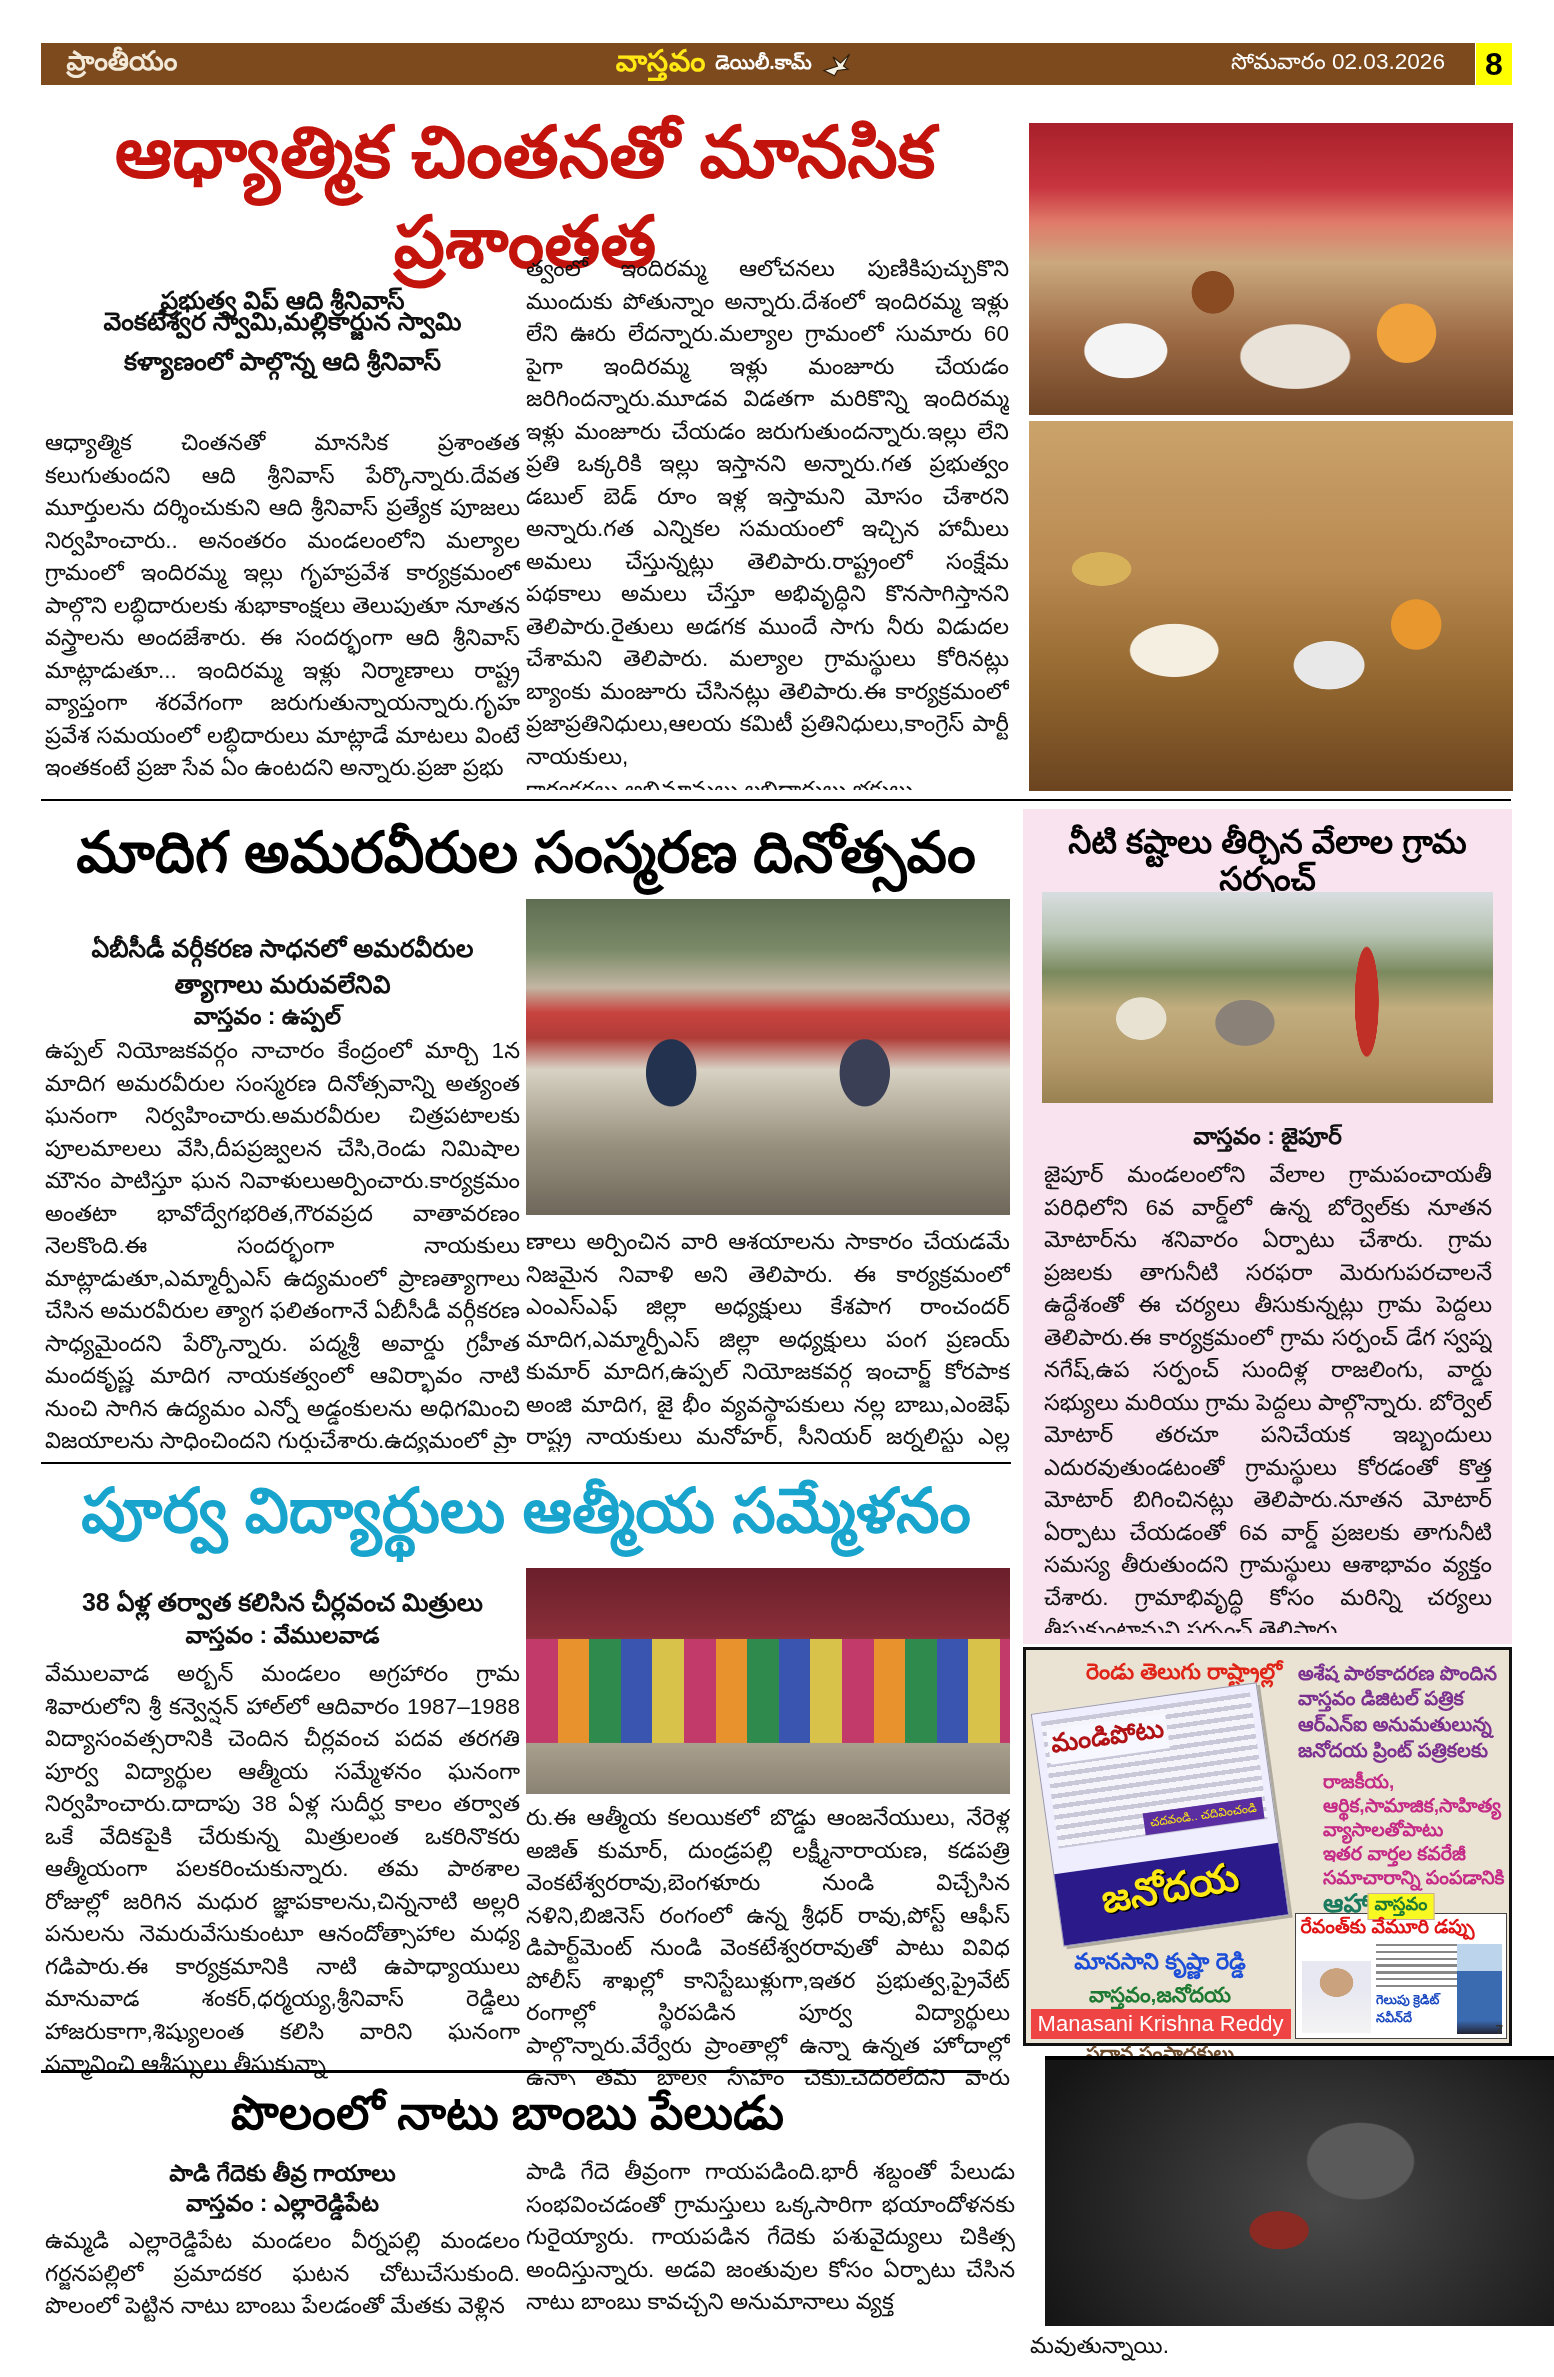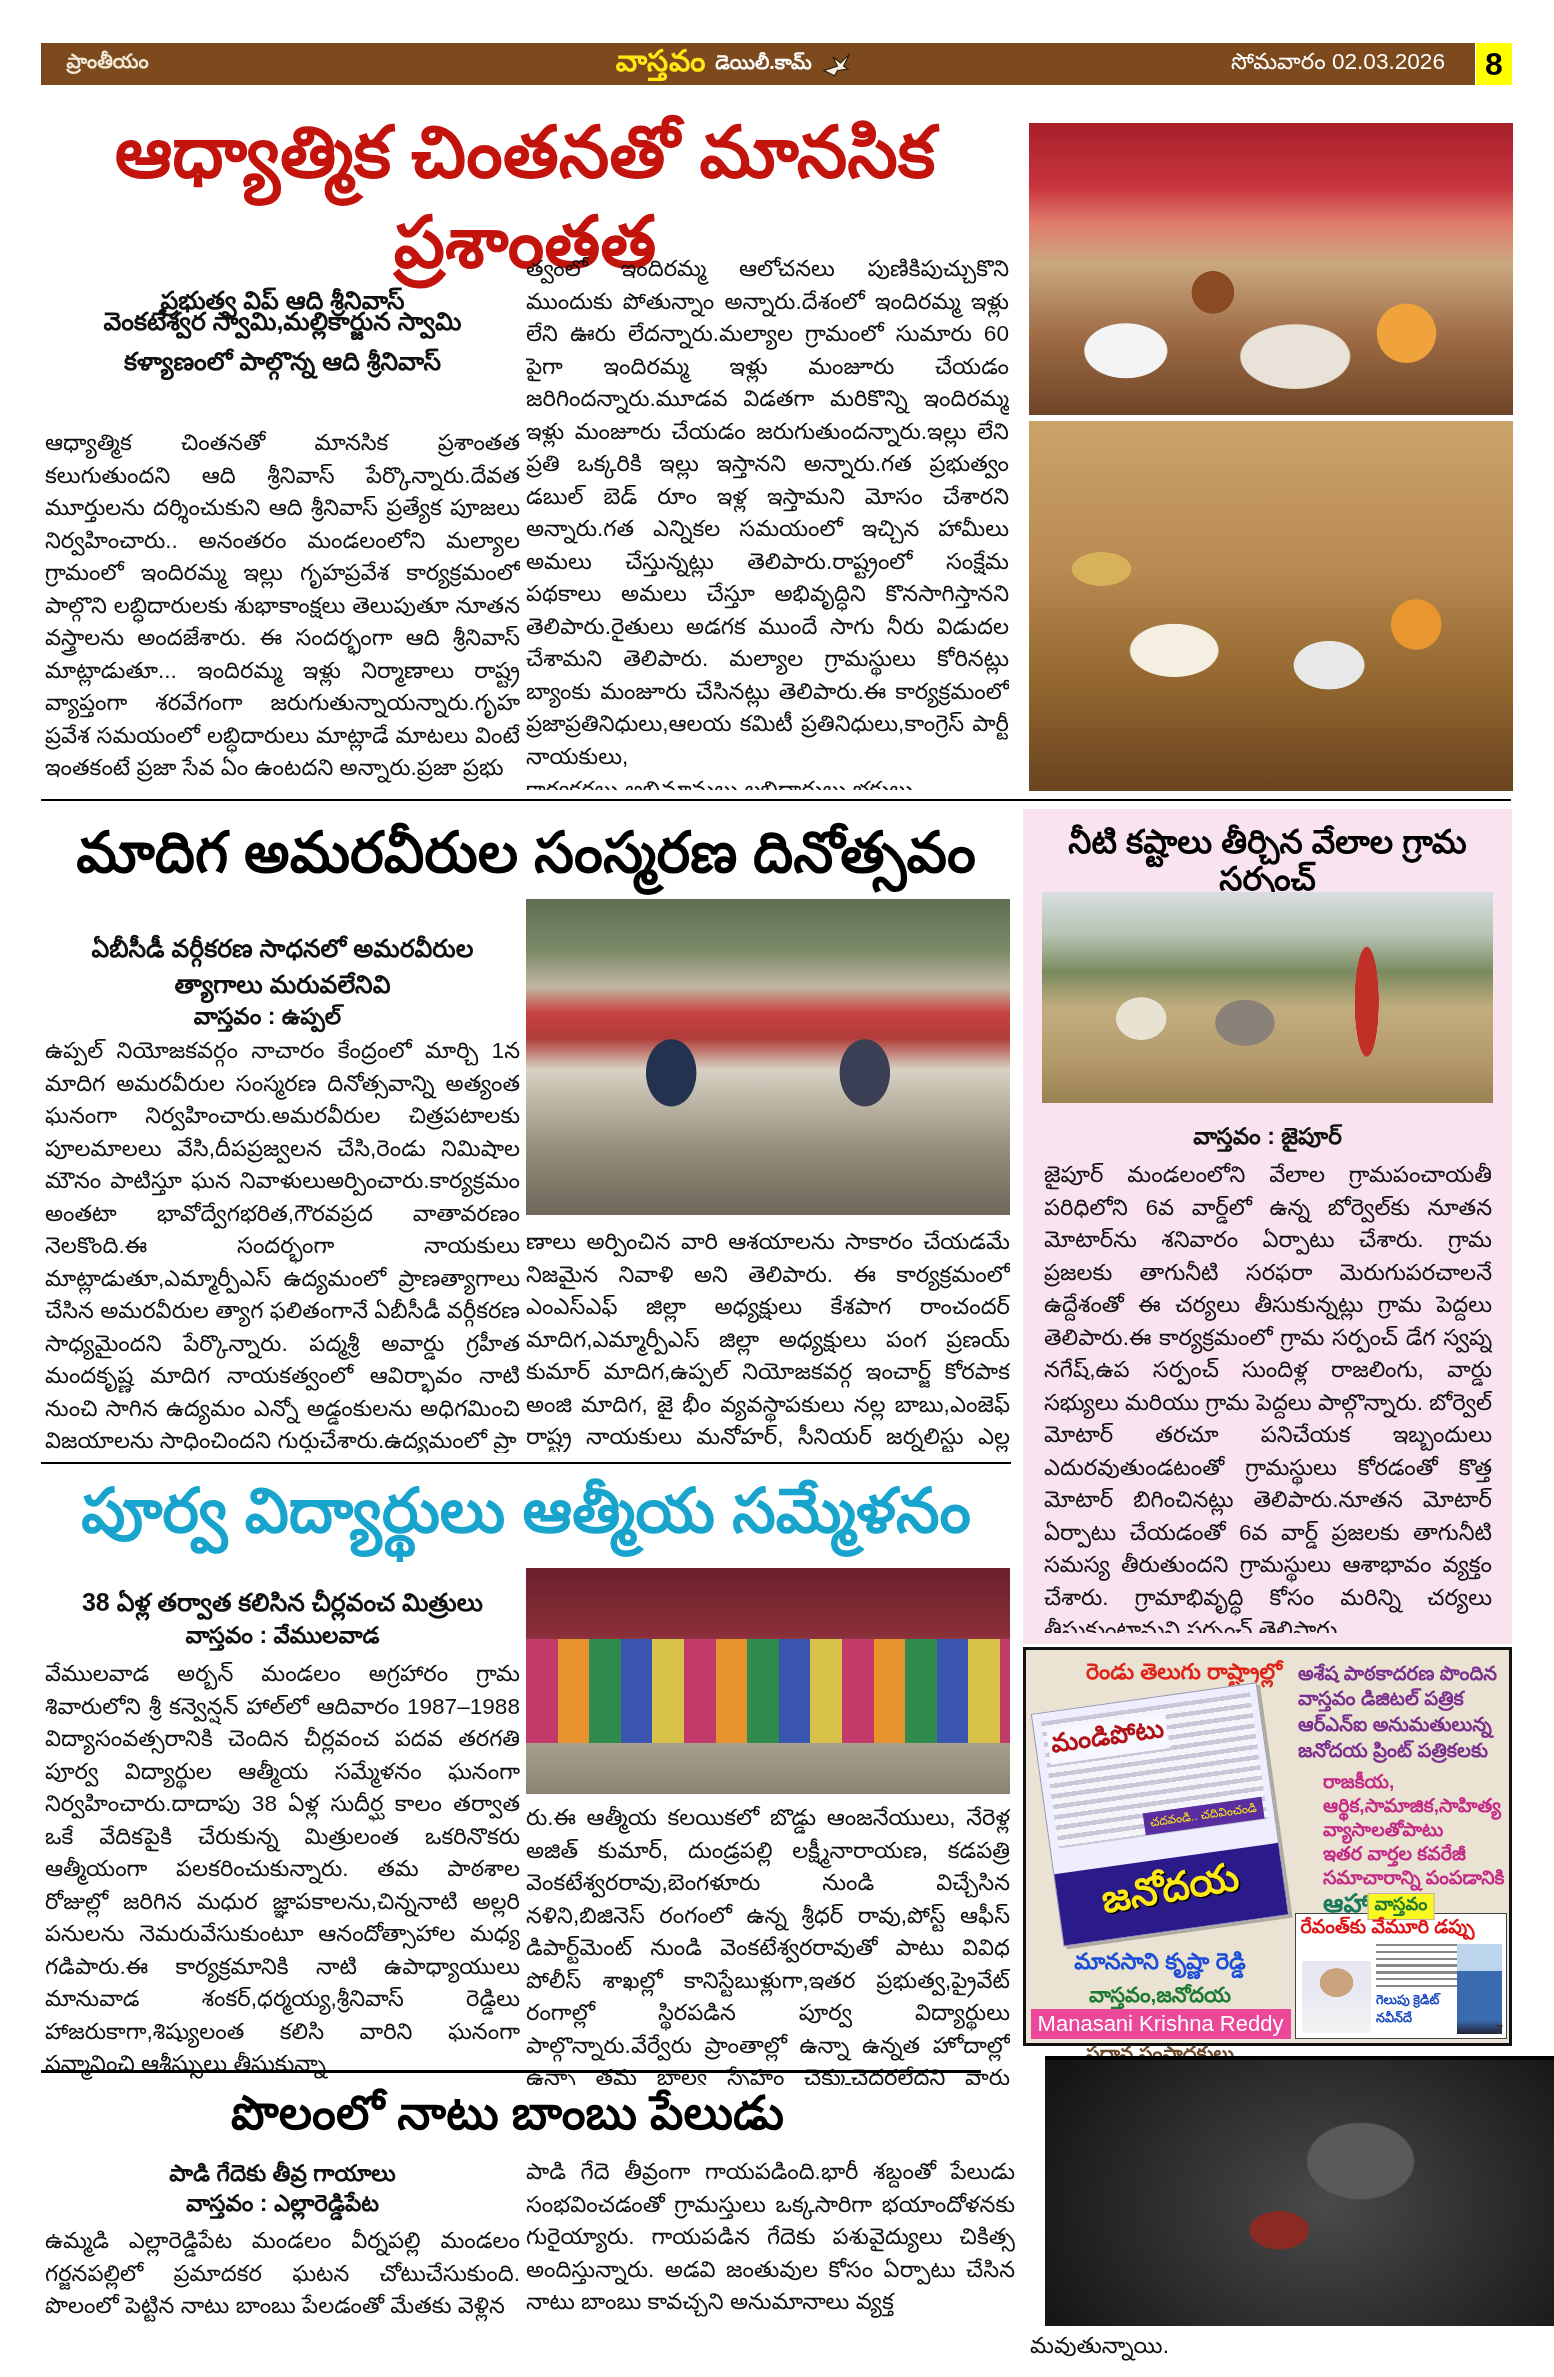--- a/index.html
+++ b/index.html
@@ -3,21 +3,21 @@
 <meta charset="utf-8">
 <style>
   html,body{margin:0;padding:0;background:#ffffff;}
   .page{position:relative;width:1555px;height:2377px;background:#ffffff;overflow:hidden;
         font-family:"Liberation Sans","DejaVu Sans",sans-serif;color:#111;}
   .abs{position:absolute;}
   .rule{position:absolute;background:#000;height:2.3px;}
   
   .topbar{position:absolute;left:41px;top:43px;width:1434px;height:42px;background:#7c4a1d;
           display:flex;align-items:center;}
-  .topbar .section{color:#f3e9d8;font-size:20px;font-weight:bold;padding-left:25.6px;width:316px;}
+  .topbar .section{color:#f3e9d8;font-size:27px;font-weight:bold;padding-left:25.6px;width:316px;}
   .topbar .mast{flex:1;display:flex;align-items:center;justify-content:center;gap:9px;}
   .mast .brand{color:#ffe814;font-size:30px;font-weight:bold;letter-spacing:0.8px;}
   .mast .suffix{color:#fff;font-size:19.6px;font-weight:bold;}
   .topbar .date{width:361px;text-align:right;color:#fff;font-size:22.6px;padding-right:30px;}
   .pagenum{position:absolute;left:1476px;top:43px;width:36px;height:42px;background:#ffff00;
            display:flex;align-items:center;justify-content:center;font-size:32px;font-weight:bold;color:#000;}
   
   .h1red{position:absolute;left:38px;top:107px;width:974px;text-align:center;color:#c3130d;
          font-size:72px;font-weight:bold;line-height:1.25;}
   .h2blk{position:absolute;left:41px;top:818px;width:970px;text-align:center;color:#000;
@@ -81,21 +81,21 @@
     background:#f7f7ff;padding:0 3px;}
   .paper .chip{position:absolute;right:10.5px;top:113px;background:#5a2ea0;color:#ffe814;font-size:12px;
     padding:3px 6px;line-height:1.3;}
   .paper .band{position:absolute;left:0;bottom:0;width:100%;height:72px;background:#2a1a8a;}
   .paper .band .jn{position:absolute;left:50%;top:50%;transform:translate(-50%,-52%) rotate(-2deg);
     color:#ffe814;font-size:39px;font-weight:bold;text-shadow:1.5px 1.5px 0 #000;}
   .edblock{position:absolute;left:6px;top:299px;width:256px;text-align:center;}
   .edblock .nm{color:#1d4ed8;font-size:22.6px;font-weight:bold;}
   .edblock .pp{color:#1e7a33;font-size:21px;font-weight:bold;margin-top:3px;}
   .edblock .rl{color:#6b4a2b;font-size:19.6px;font-weight:bold;margin-top:1.5px;}
-  .edstrip{position:absolute;left:4.5px;bottom:4.5px;width:260px;height:30px;background:#ec4899;color:#fff;
+  .edstrip{position:absolute;left:4.5px;bottom:4.5px;width:260px;height:30px;background:#ef4444;color:#fff;
     font-size:22px;display:flex;align-items:center;justify-content:center;}
   .minipaper{position:absolute;left:269px;top:263px;width:212px;height:126px;background:#fff;border:1.5px solid #444;box-sizing:border-box;}
   .minipaper .mm{position:absolute;left:50%;top:-21px;transform:translateX(-50%);background:#f8f823;color:#1e7a33;
     font-size:18px;font-weight:bold;padding:0 6px;border:0.8px solid #caa;}
   .minipaper .hh{position:absolute;left:4.5px;top:3px;width:203px;color:#e01414;font-size:19px;font-weight:bold;line-height:1.1;}
   .minipaper .p1{position:absolute;left:6px;top:47px;width:69px;height:72px;
     background:radial-gradient(30px 25.6px at 50% 30%,#caa27e 0 55%,transparent 57%),linear-gradient(180deg,#e8e8f2 0 40%,#f4f4f4 100%);}
   .minipaper .p2{position:absolute;right:4.5px;top:30px;width:45px;height:90px;
     background:linear-gradient(180deg,#bcd4ec 0 30%,#3a6ab0 30% 85%,#223 100%);}
   .minipaper .bl{position:absolute;left:80px;top:30px;width:81px;height:45px;

